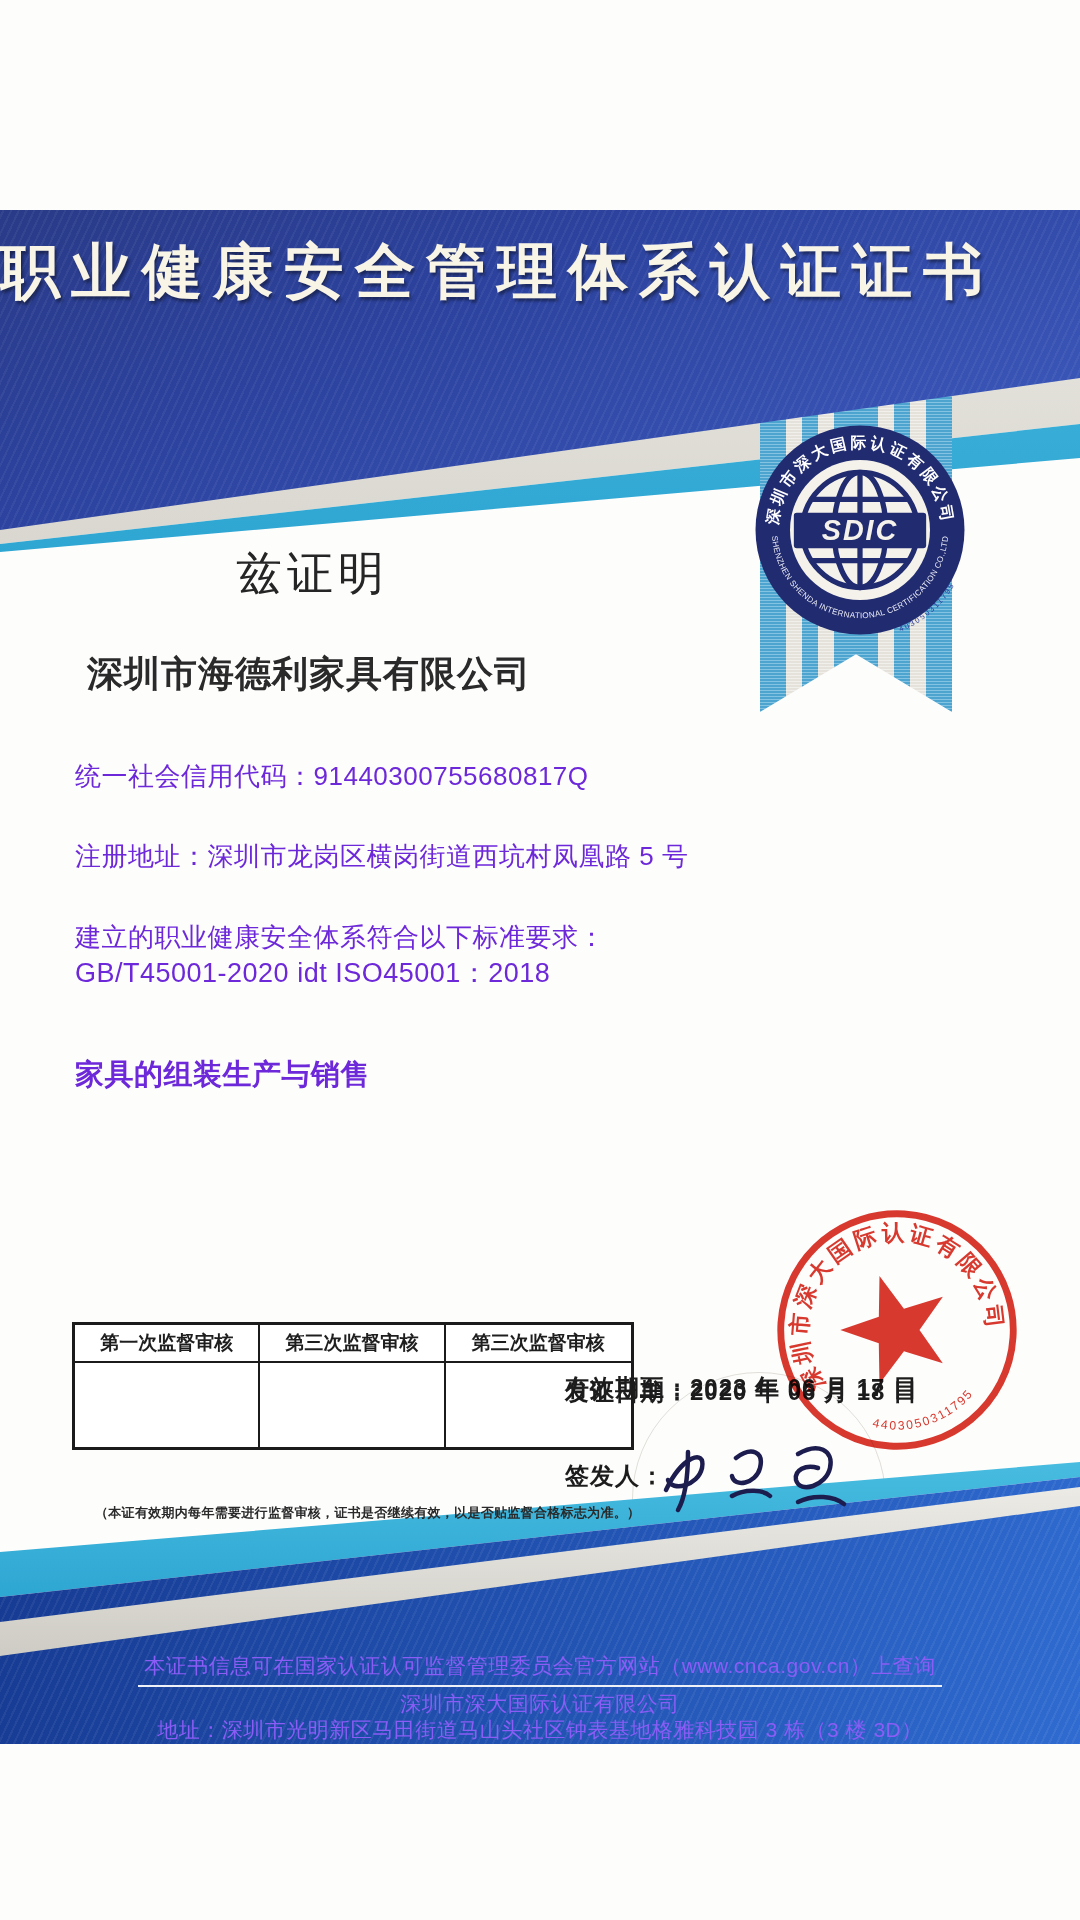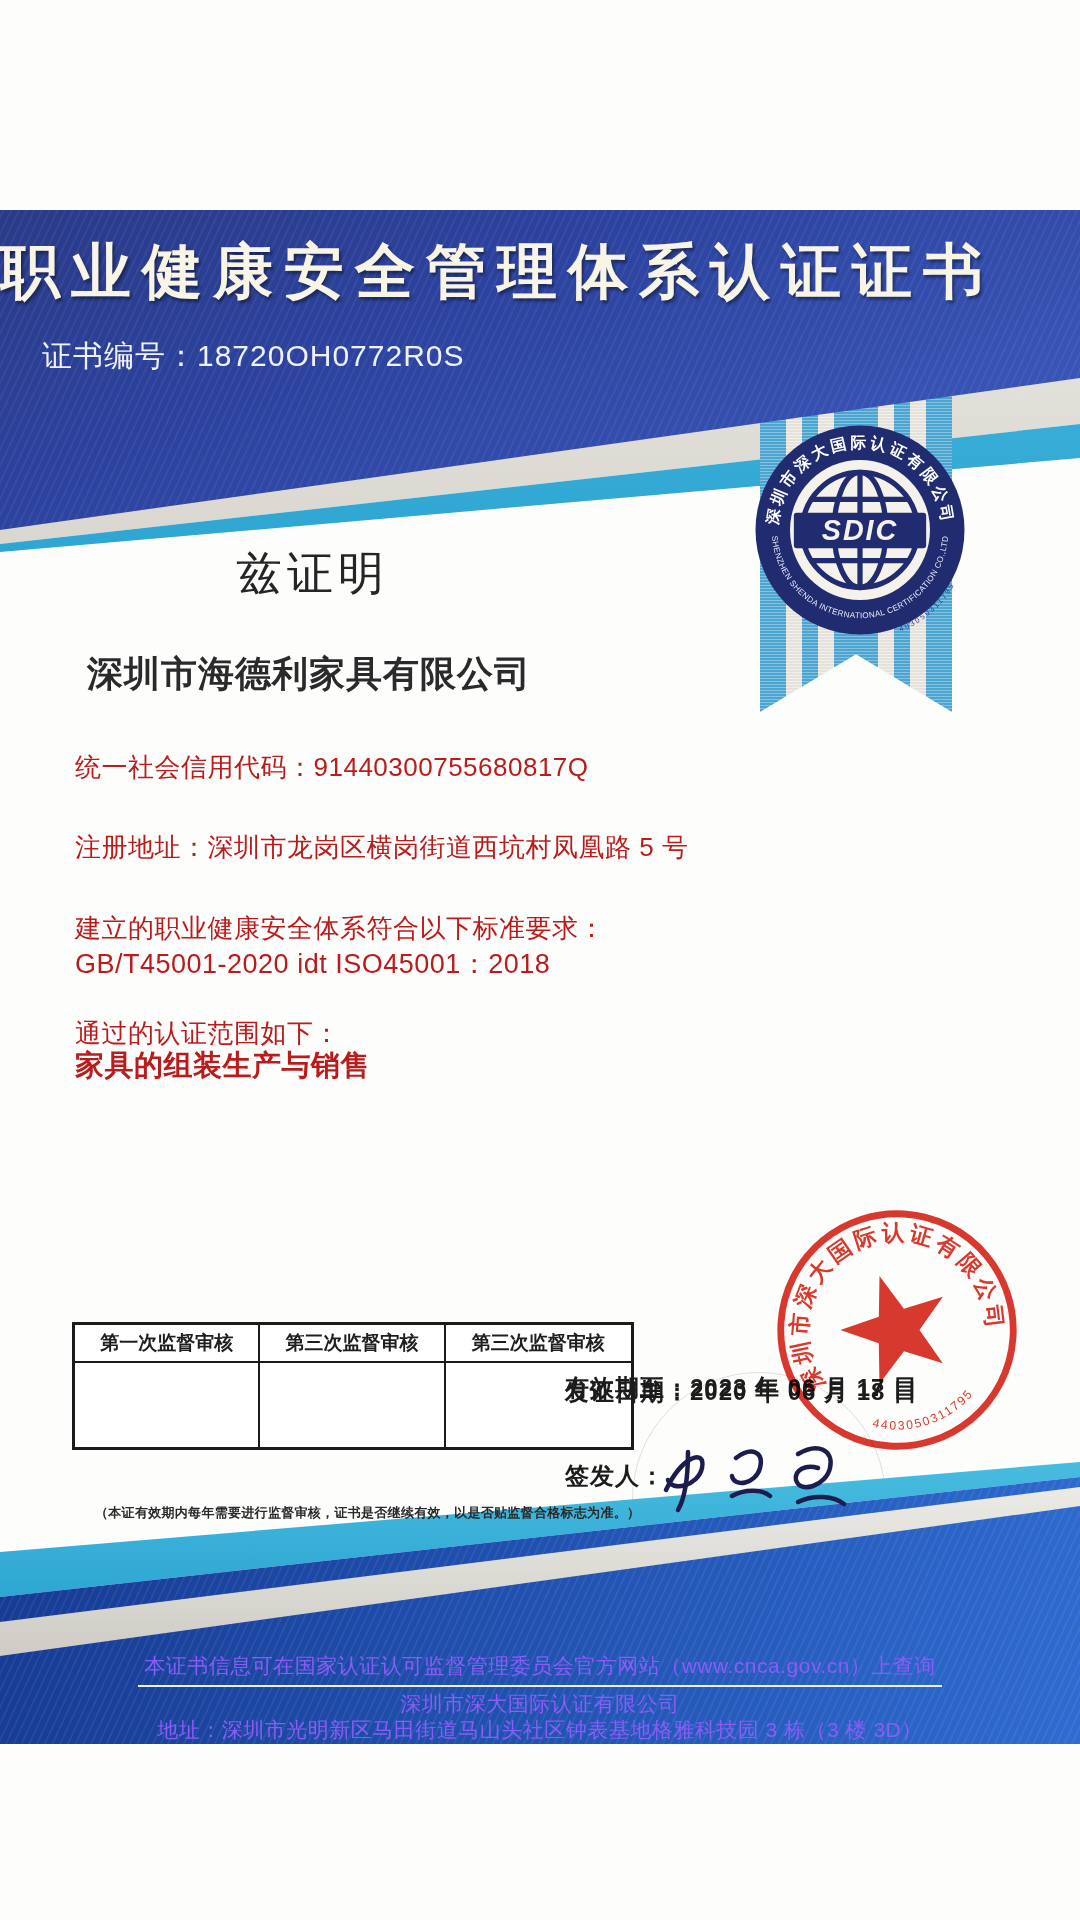--- a/index.html
+++ b/index.html
@@ -50,21 +50,21 @@
   }
   .ribbon::after{
     content:"";position:absolute;inset:0;
     background:repeating-linear-gradient(180deg,rgba(255,255,255,.3) 0 1.5px,rgba(0,0,0,.03) 1.5px 3px);
   }
   .badge{left:744px;top:414px;width:232px;height:232px;z-index:5;}
 
   
   .certify{left:236px;top:543px;z-index:5;font-size:46px;color:#252525;letter-spacing:5px;font-weight:500;}
   .company{left:87px;top:650px;z-index:5;font-size:36px;color:#2a2a2a;font-weight:600;letter-spacing:1px;}
-  .bodyline{left:75px;z-index:5;font-size:26px;color:#b91c1c;letter-spacing:.5px;}
+  .bodyline{left:75px;z-index:5;font-size:26px;color:#6d28d9;letter-spacing:.5px;margin-top:9px;}
   .credit{top:750px;}
   .addr{top:830px;}
   .stdintro{top:911px;}
   .stdline{top:946px;font-size:27px;}
   .scopeintro{top:1016px;}
   .scope{top:1046px;font-size:29px;font-weight:600;}
 
   
   .audit{
     left:72px;top:1322px;width:556px;z-index:5;
@@ -123,21 +123,20 @@
 
 <div id="page">
 
   <div class="abs hdr-silver"></div>
   <div class="abs hdr-cyan"></div>
 
   <div class="abs ribbon"></div>
 
   <div class="abs hdr-blue"></div>
   <div class="abs title">职业健康安全管理体系认证证书</div>
-  <div class="abs certno">证书编号：18720OH0772R0S</div>
 
   <div class="abs badge">
     <svg width="232" height="232" viewBox="0 0 242 242">
       <circle cx="121" cy="121" r="109" fill="#212b70"></circle>
       <circle cx="121" cy="121" r="73" fill="#f4f2ea"></circle>
       <defs>
         <path id="b-top" d="M 35 121 A 86 86 0 1 1 207 121" fill="none"></path>
         <path id="b-bot" d="M 29 121 A 92 92 0 0 0 213 121" fill="none"></path>
         <path id="b-ser" d="M 7 121 A 114 114 0 0 0 235 121" fill="none"></path>
       </defs>
@@ -162,21 +161,20 @@
       <text x="121" y="131" text-anchor="middle" font-size="30" font-weight="bold" font-style="italic" fill="#f4f2ea" letter-spacing="2">SDIC</text>
     </svg>
   </div>
 
   <div class="abs certify">兹证明</div>
   <div class="abs company">深圳市海德利家具有限公司</div>
   <div class="abs bodyline credit">统一社会信用代码：91440300755680817Q</div>
   <div class="abs bodyline addr">注册地址：深圳市龙岗区横岗街道西坑村凤凰路 5 号</div>
   <div class="abs bodyline stdintro">建立的职业健康安全体系符合以下标准要求：</div>
   <div class="abs bodyline stdline">GB/T45001-2020 idt ISO45001：2018</div>
-  <div class="abs bodyline scopeintro">通过的认证范围如下：</div>
   <div class="abs bodyline scope">家具的组装生产与销售</div>
 
   <div class="abs audit">
     <div class="th">第一次监督审核</div>
     <div class="th">第三次监督审核</div>
     <div class="th">第三次监督审核</div>
     <div class="td"></div>
     <div class="td"></div>
     <div class="td"></div>
   </div>

